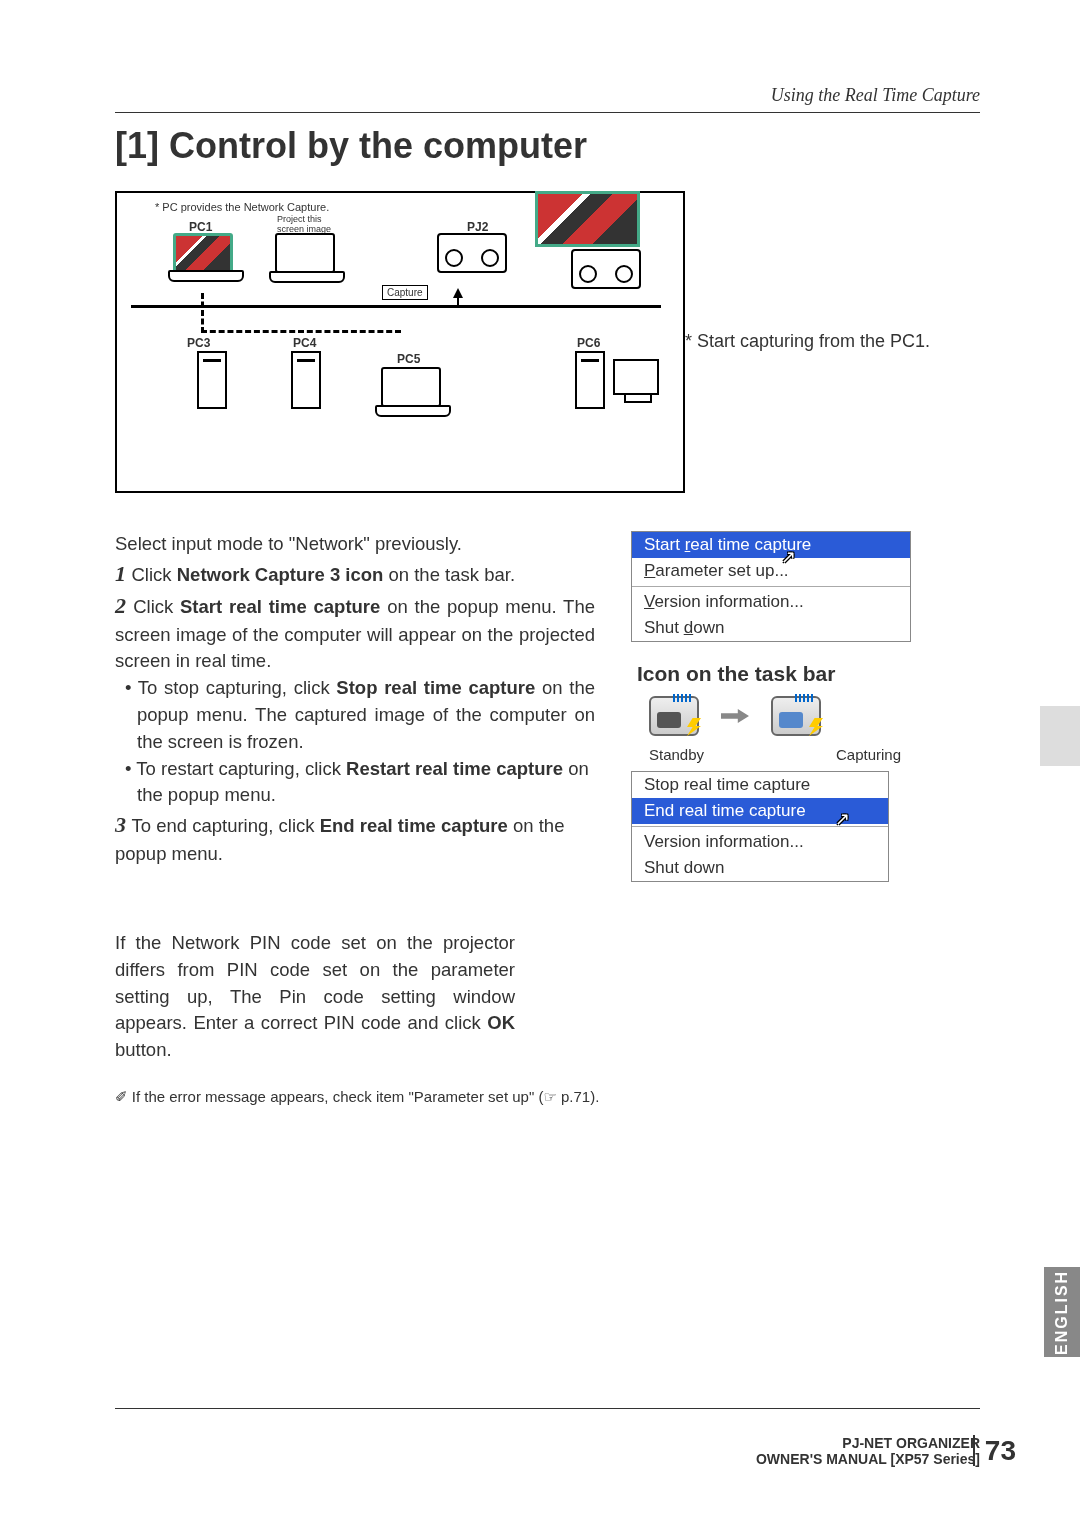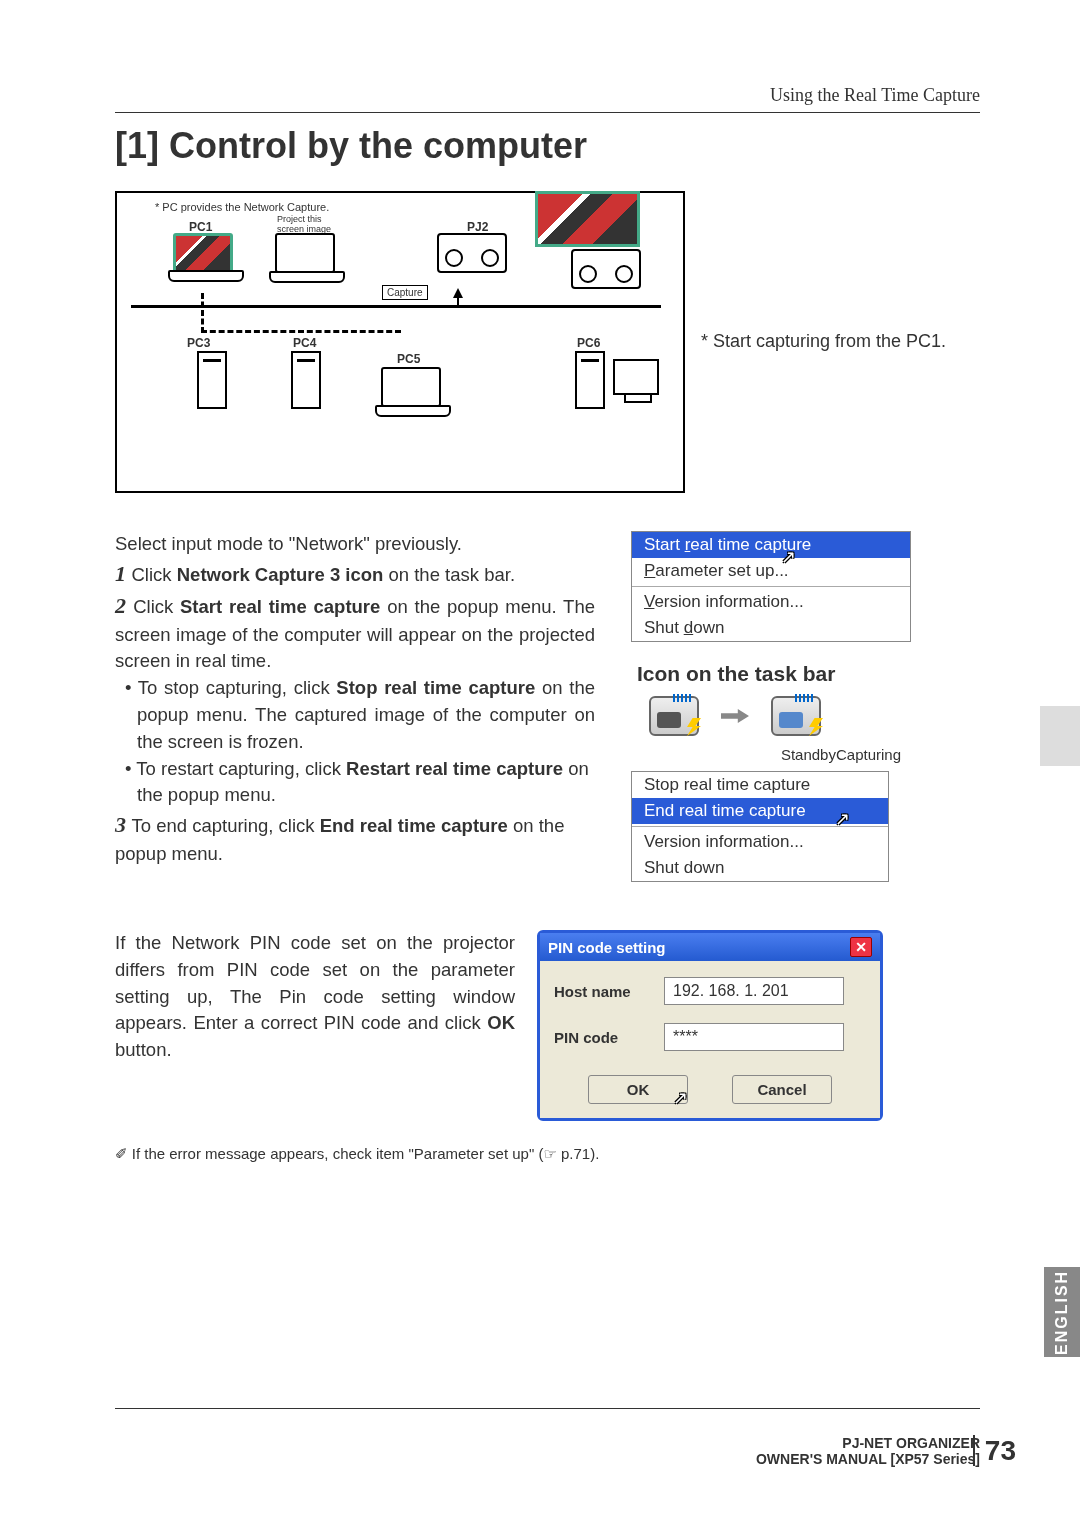--- a/index.html
+++ b/index.html
@@ -1,39 +1,39 @@
 <!DOCTYPE html>
 <html><head>
 <meta charset="utf-8">
 <style>
   * { box-sizing: border-box; }
   body { margin: 0; background: #fff; font-family: "Segoe UI", Arial, sans-serif; color: #333; }
   .page { width: 1080px; height: 1527px; position: relative; padding: 85px 100px 40px 115px; }
-  .pg-header { font-size: 18px; text-align: right; margin-bottom: 6px; font-family: Georgia, serif; }
+  .pg-header { font-style: italic; font-size: 18px; text-align: right; margin-bottom: 6px; font-family: Georgia, serif; }
   .rule { border-top: 1.5px solid #333; margin-bottom: 12px; }
   .section-title { font-size: 36px; font-weight: 700; margin: 0 0 24px 0; }
   .diagram-wrap { display:flex; align-items:flex-start; }
   .diagram { border: 2px solid #000; padding: 10px 14px; position: relative; width: 570px; height: 302px; }
   .netnote { font-size: 11px; position:absolute; top:8px; left:38px; }
   .net-line { border-top: 3px solid #000; position:absolute; }
   .dev-label { font-weight:700; font-size:12px; }
   .capnote { position:absolute; top:92px; left:265px; font-size:10px; border:1px solid #000; padding:1px 4px; }
   .laptop { width:60px; height:40px; border:2px solid #000; border-radius:3px; position:relative; background:#fff; }
   .laptop::after { content:""; display:block; width:72px; height:8px; border:2px solid #000; border-radius:2px 2px 6px 6px; position:absolute; bottom:-12px; left:-8px; background:#fff; }
   .tower { width:30px; height:58px; border:2px solid #000; background:#fff; position:relative; }
   .tower::before { content:""; position:absolute; top:6px; left:4px; right:4px; height:3px; background:#000; }
   .monitor { width:46px; height:36px; border:2px solid #000; background:#fff; position:relative; }
   .monitor::after { content:""; position:absolute; width:24px; height:6px; border:2px solid #000; left:9px; bottom:-10px; }
   .proj { width:70px; height:40px; border:2px solid #000; border-radius:4px; background:#fff; position:relative; }
   .proj::before{ content:""; position:absolute; width:14px; height:14px; border:2px solid #000; border-radius:50%; bottom:4px; left:6px;}
   .proj::after{ content:""; position:absolute; width:14px; height:14px; border:2px solid #000; border-radius:50%; bottom:4px; right:6px;}
   .green-screen { border:3px solid #4a8; background: linear-gradient(135deg,#c33 30%,#fff 30% 35%,#333 35% 50%,#c33 50% 70%,#333 70%); }
   .pj1-screen { position:absolute; width:105px; height:56px; top:-2px; left:418px; z-index:2; }
   .pj2-note { position:absolute; top:22px; left:160px; width:72px; font-size:9px; line-height:1.1; }
-  .side-note { font-size: 18px; padding-left: 16px; padding-top: 140px; }
+  .side-note { font-size: 18px; padding-top: 140px; }
   .abs { position:absolute; }
 
   .row2 { margin-top: 38px; display:flex; gap:36px; }
   .instructions { font-size: 18.5px; line-height: 1.45; width: 480px; }
   .step-num { font-family: Georgia, serif; font-weight:700; font-style:italic; font-size:22px; }
   .bullet { padding-left: 22px; text-indent: -12px; }
 
   .menu-box { border: 1px solid #888; background:#fff; font-family: Tahoma, sans-serif; font-size: 17px; }
   .menu-item { padding: 3px 12px; }
   .menu-item.sel { background: #2a5bd7; color:#fff; }
@@ -42,21 +42,21 @@
   .menu2 { width: 258px; margin-top: 8px; }
   .right-col { width: 290px; }
   .taskbar-title { font-weight:700; font-size:21px; margin: 12px 0 6px 6px; }
   .icon-row { display:flex; align-items:center; gap:22px; padding: 4px 10px 4px 18px; }
   .tb-icon { width:50px; height:40px; border:2px solid #666; border-radius:6px; position:relative; background:linear-gradient(#eee,#ccc); }
   .tb-icon .cam { position:absolute; top:14px; left:6px; width:24px; height:16px; background:#555; border-radius:3px;}
   .tb-icon .grid { position:absolute; top:-4px; right:6px; width:18px; height:8px; background:repeating-linear-gradient(90deg,#06c 0 2px,transparent 2px 4px);}
   .tb-icon.blue .cam { background:#58c; }
   .tb-icon .bolt { position:absolute; right:-4px; bottom:-2px; width:14px; height:18px; background:#fc0; clip-path: polygon(40% 0,100% 0,60% 45%,100% 45%,0 100%,40% 50%,0 50%);}
   .arrow-icon { width:28px; height:14px; background:#888; clip-path: polygon(0 30%,60% 30%,60% 0,100% 50%,60% 100%,60% 70%,0 70%);}
-  .icon-labels { display:flex; justify-content:flex-end; font-size:15px; padding: 6px 20px 0 18px; }
+  .icon-labels { display:flex; justify-content:space-between; font-size:15px; padding: 6px 20px 0 18px; }
   .cursor { position:absolute; width:18px; height:20px; }
   .cursor::before{ content:"↖"; color:#fff; text-shadow: 1px 1px 0 #000,-1px -1px 0 #000,1px -1px 0 #000,-1px 1px 0 #000; font-size:18px; transform:scaleX(-1); display:block;}
 
   .row3 { margin-top: 48px; display:flex; gap:22px; align-items:flex-start; }
   .row3 .txt { font-size: 18.5px; line-height: 1.45; width: 400px; text-align: justify; }
 
   .dialog { width: 346px; border: 3px solid #2a5bd7; border-radius: 6px; font-family: Tahoma, sans-serif; }
   .dlg-title { background: linear-gradient(#4a7ef0,#245ad0); color:#fff; font-weight:700; padding: 4px 8px; display:flex; justify-content:space-between; align-items:center; font-size:15px; }
   .dlg-close { width:22px; height:20px; background:#e34; color:#fff; border:1px solid #900; font-weight:700; font-size:14px; text-align:center; line-height:18px; border-radius:2px;}
   .dlg-body { background: #ece9d8; padding: 16px 14px 14px; }
@@ -163,41 +163,20 @@
         <div class="menu-item">Shut down</div>
         <div class="cursor" style="top:36px; left:200px;"></div>
       </div>
     </div>
   </div>
 
   <div class="row3">
     <div class="txt">
       <span>If the Network PIN code set on the projector differs from PIN code set on the parameter setting up, The Pin code setting window appears. Enter a correct PIN code and click </span><b>OK</b><span> button.</span>
     </div>
-    <div class="dialog">
-      <div class="dlg-title">
-        <span>PIN code setting</span>
-        <span class="dlg-close">✕</span>
-      </div>
-      <div class="dlg-body">
-        <div class="dlg-row">
-          <span class="dlg-label">Host name</span>
-          <div class="dlg-field">192. 168. 1. 201</div>
-        </div>
-        <div class="dlg-row">
-          <span class="dlg-label">PIN code</span>
-          <div class="dlg-field">****</div>
-        </div>
-        <div class="dlg-buttons">
-          <div class="dlg-btn">OK</div>
-          <div class="dlg-btn">Cancel</div>
-          <div class="cursor" style="top:18px; left:116px;"></div>
-        </div>
-      </div>
-    </div>
   </div>
 
   <div class="footnote">✐ If the error message appears, check item "Parameter set up"  (☞ p.71).</div>
 
   <div class="footer-rule"></div>
   <div class="footer">
     <b>PJ-NET ORGANIZER</b><br>
     <b>OWNER'S MANUAL [XP57 Series]</b>
   </div>
   <div class="pg-num"><span class="pg-num-div">73</span></div>

